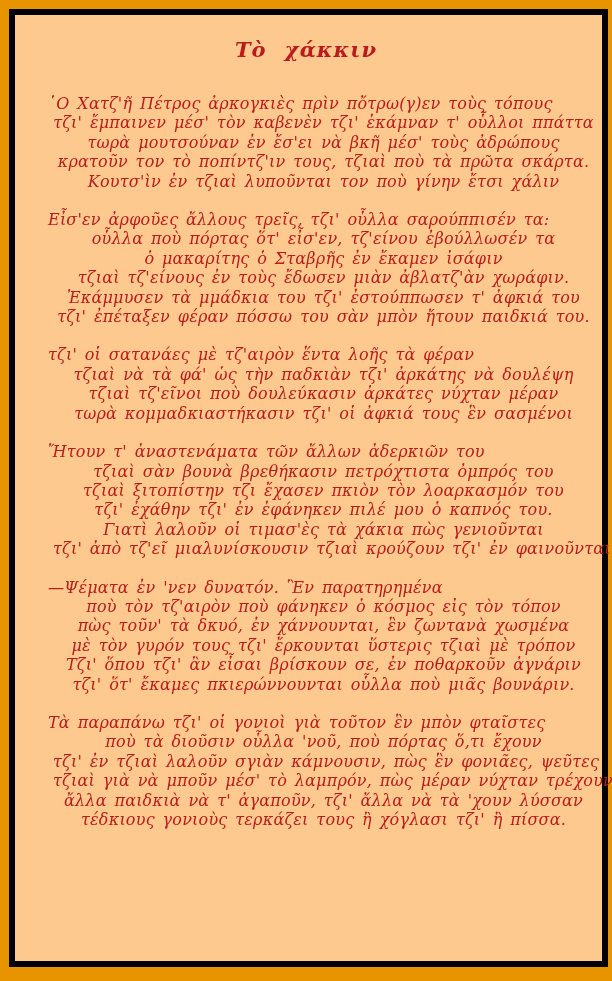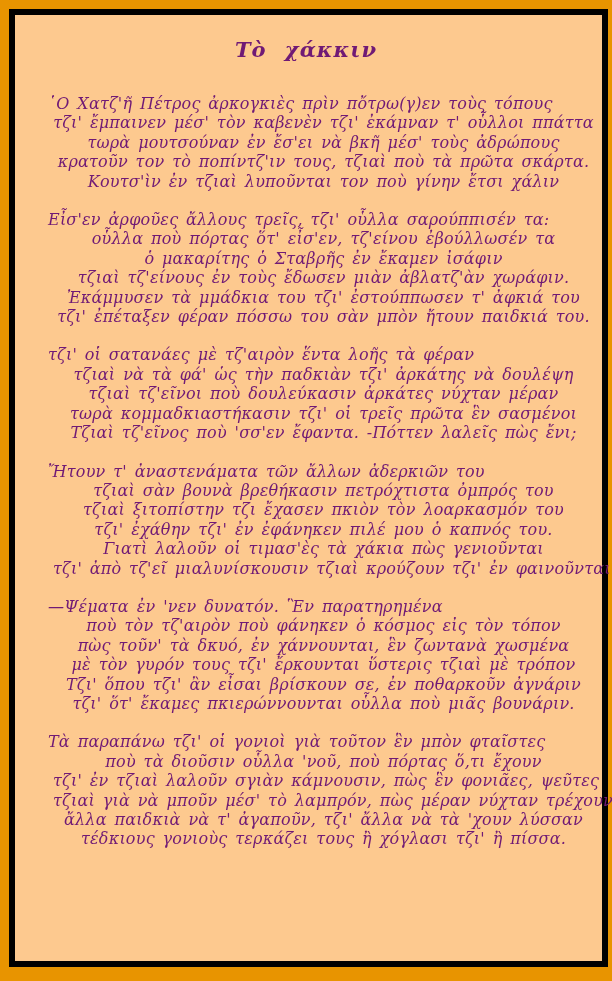--- a/index.html
+++ b/index.html
@@ -16,21 +16,21 @@
     left: 9px;
     top: 9px;
     right: 4px;
     bottom: 14px;
     border: 6px solid #000000;
     background: #fdc98f;
     box-sizing: border-box;
   }
   .content {
     padding: 22px 8px 0 33px;
-    color: #701a75;
+    color: #b91c1c;
   }
   .title {
     text-align: center;
     font-size: 21px;
     font-weight: bold;
     font-style: italic;
     letter-spacing: 1px;
     word-spacing: 10px;
     margin: 0 30px 0 0;
     height: 26px;
@@ -78,22 +78,21 @@
         <div class="line">ὁ μακαρίτης ὁ Σταβρῆς ἐν ἔκαμεν ἰσάφιν</div>
         <div class="line">τζιαὶ τζ'είνους ἐν τοὺς ἔδωσεν μιὰν ἀβλατζ'ὰν  χωράφιν.</div>
         <div class="line">Ἐκάμμυσεν τὰ μμάδκια του τζι' ἐστούππωσεν  τ' ἀφκιά του</div>
         <div class="line">τζι' ἐπέταξεν φέραν πόσσω του σὰν μπὸν ἤτουν παιδκιά του.</div>
       </div>
 
       <div class="stanza">
         <div class="line">τζι' οἱ σατανάες μὲ  τζ'αιρὸν ἕντα λοῆς τὰ φέραν</div>
         <div class="line">τζιαὶ νὰ τὰ φά' ὡς τὴν παδκιὰν τζι' ἀρκάτης νὰ δουλέψη</div>
         <div class="line">τζιαὶ τζ'εῖνοι ποὺ δουλεύκασιν ἀρκάτες νύχταν μέραν</div>
-        <div class="line">τωρὰ κομμαδκιαστήκασιν τζι' οἱ τρεῖς πρῶτα ἓν σασμένοι</div>
-        <div class="line">Τζιαὶ τζ'εῖνος ποὺ 'σσ'εν ἔφαντα. -Πόττεν λαλεῖς πὼς ἔνι;</div>
+        <div class="line">τωρὰ κομμαδκιαστήκασιν τζι' οἱ ἀφκιά τους ἓν σασμένοι</div>
       </div>
 
       <div class="stanza">
         <div class="line">Ἤτουν  τ' ἀναστενάματα τῶν ἄλλων ἀδερκιῶν του</div>
         <div class="line">τζιαὶ σὰν βουνὰ βρεθήκασιν πετρόχτιστα ὀμπρός του</div>
         <div class="line">τζιαὶ ξιτοπίστην τζι ἔχασεν πκιὸν τὸν λοαρκασμόν του</div>
         <div class="line">τζι' ἐχάθην τζι' ἐν ἐφάνηκεν πιλέ μου ὁ καπνός του.</div>
         <div class="line">Γιατὶ λαλοῦν οἱ τιμασ'ὲς τὰ χάκια πὼς γενιοῦνται</div>
         <div class="line">τζι' ἀπὸ  τζ'εῖ μιαλυνίσκουσιν τζιαὶ κρούζουν τζι' ἐν φαινοῦνται.</div>
       </div>

